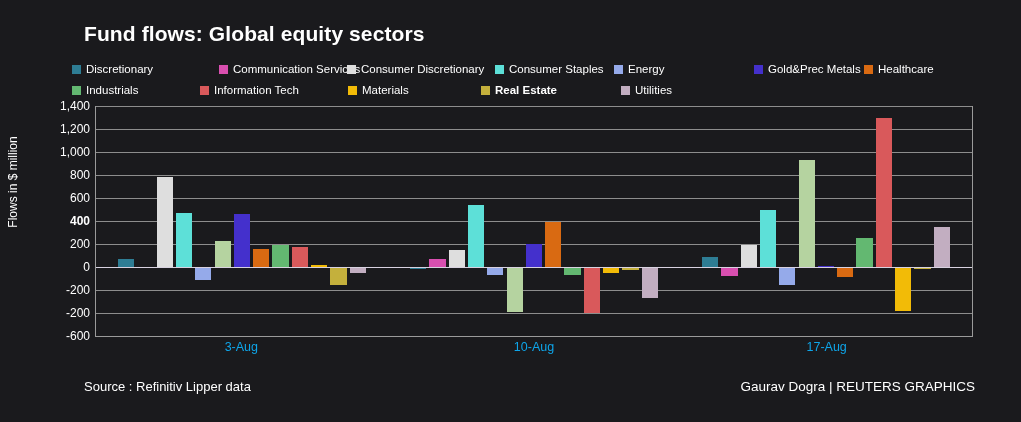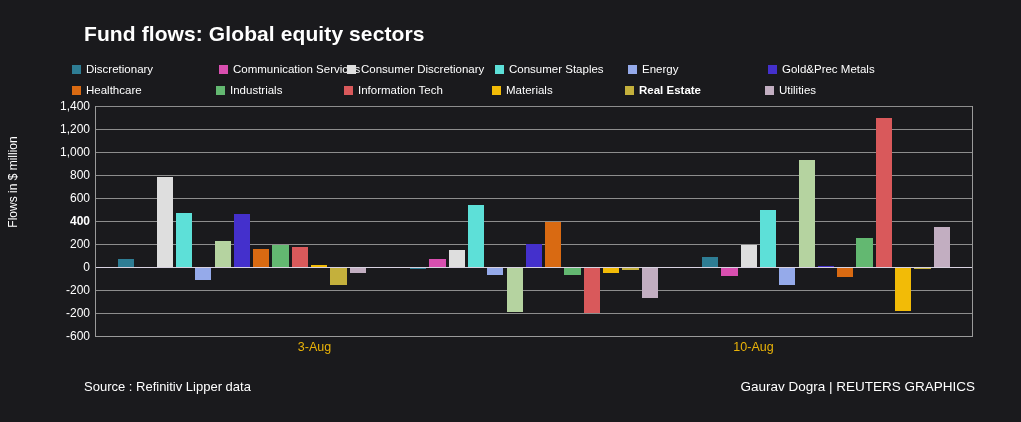--- a/index.html
+++ b/index.html
@@ -144,21 +144,21 @@
     position: absolute;
     left: 95px;
     top: 340px;
     width: 878px;
     display: flex;
   }
   .xlabel {
     flex: 1 1 0;
     text-align: center;
     font-size: 12.5px;
-    color: #eab308;
+    color: #0ea5e9;
   }
   #axis-bottom {
     position: absolute;
     left: 95px;
     top: 336px;
     width: 878px;
     height: 1px;
     background: #9a9a9a;
   }
   #footer-left {
@@ -189,21 +189,21 @@
         <span class="legend-label">Discretionary</span>
       </div>
       <div class="legend-item" style="width: 128px;">
         <span class="legend-swatch" style="background: rgb(217, 79, 176);"></span>
         <span class="legend-label">Communication Services</span>
       </div>
       <div class="legend-item" style="width: 148px;">
         <span class="legend-swatch" style="background: rgb(222, 222, 222);"></span>
         <span class="legend-label">Consumer Discretionary</span>
       </div>
-      <div class="legend-item" style="width: 133px;">
+      <div class="legend-item" style="width: 119px;">
         <span class="legend-swatch" style="background: rgb(93, 224, 216);"></span>
         <span class="legend-label">Consumer Staples</span>
       </div>
       <div class="legend-item" style="width: 140px;">
         <span class="legend-swatch" style="background: rgb(149, 170, 234);"></span>
         <span class="legend-label">Energy</span>
       </div>
       <div class="legend-item" style="width: 110px;">
         <span class="legend-swatch" style="background: rgb(68, 48, 204);"></span>
         <span class="legend-label">Gold&amp;Prec Metals</span>
@@ -389,18 +389,19 @@
       <div class="gridline zero" style="top: 161px;"></div>
       <div class="gridline" style="top: 184px;"></div>
       <div class="gridline" style="top: 207px;"></div>
       <div class="gridline" style="top: 230px;"></div>
     </div>
 
   <div id="axis-bottom"></div>
   <div id="xlabels">
       <div class="xlabel">3-Aug</div>
       <div class="xlabel">10-Aug</div>
+      <div class="xlabel">17-Aug</div>
     </div>
 
   <div id="footer-left">Source : Refinitiv Lipper data</div>
   <div id="footer-right">Gaurav Dogra | REUTERS GRAPHICS</div>
 
 </div>
 
 </body></html>

